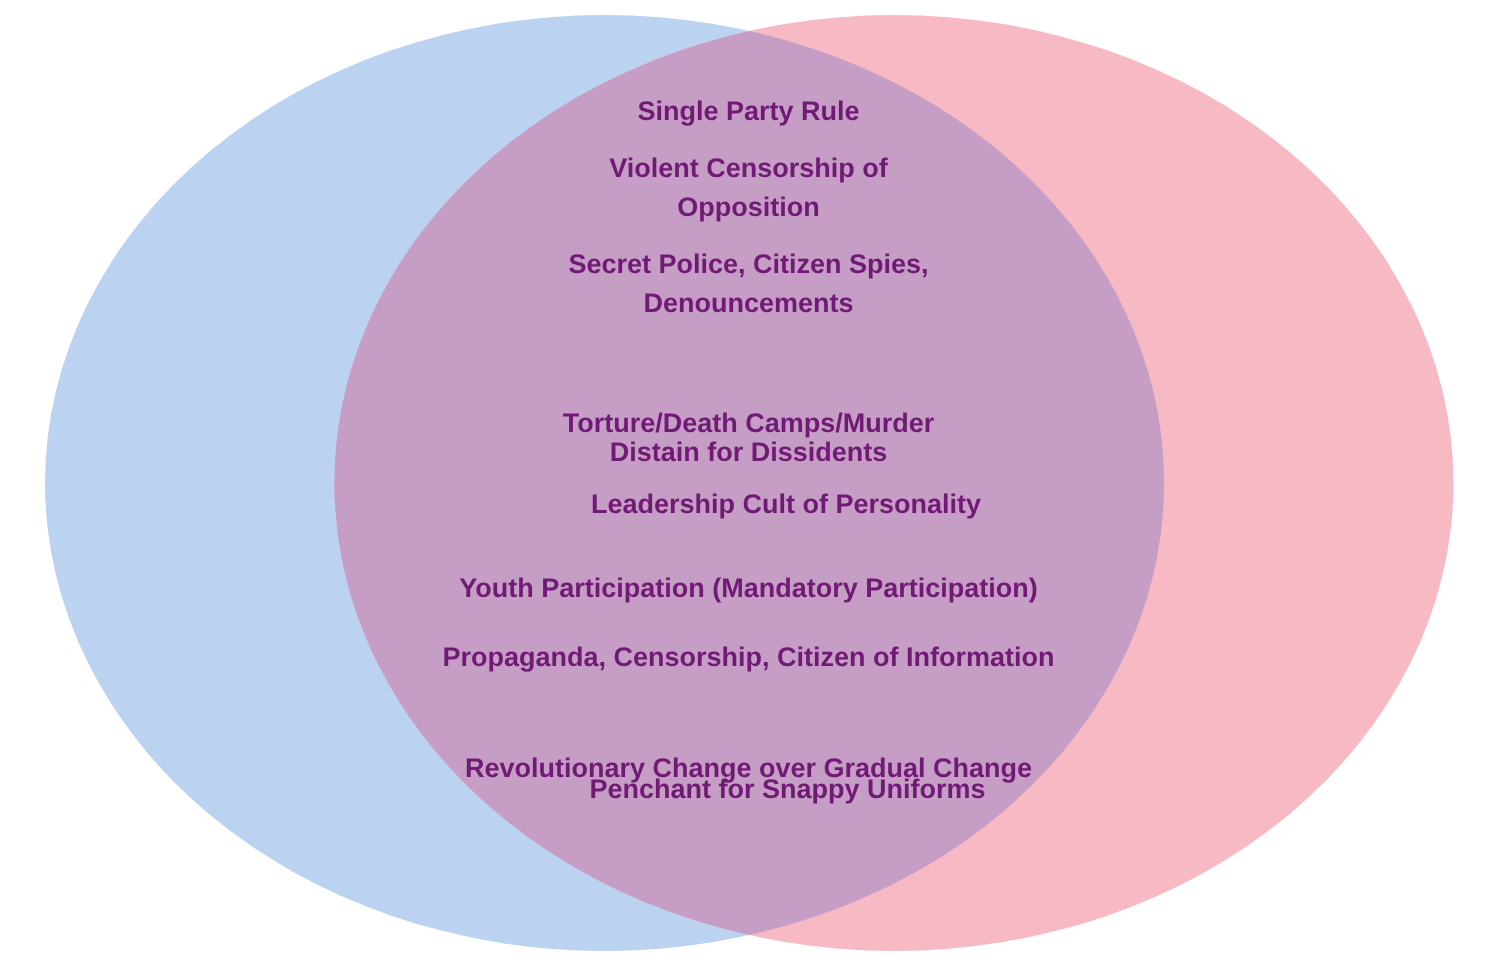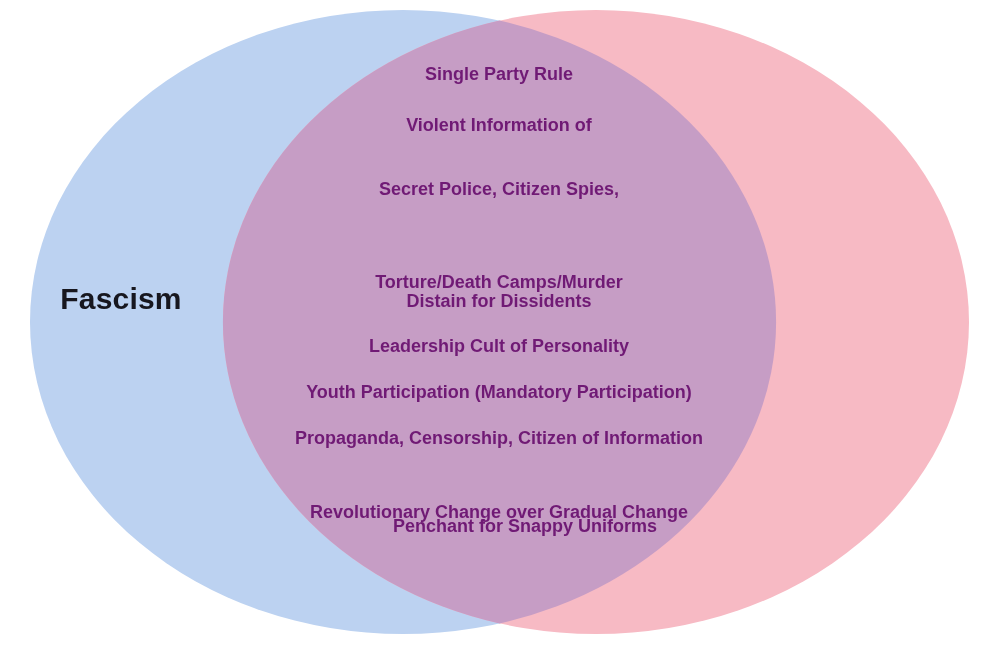--- a/index.html
+++ b/index.html
@@ -53,40 +53,41 @@
 <body>
 
 <div id="stage">
 
   <svg id="venn-svg" viewBox="0 0 1000 653" xmlns="http://www.w3.org/2000/svg">
     <ellipse cx="403" cy="322" rx="373" ry="312" fill="#BCD2F1"></ellipse>
     <ellipse cx="596" cy="322" rx="373" ry="312" fill="#F7BAC4"></ellipse>
     <path d="M 499.5 20.6 A 373 312 0 0 1 499.5 623.4 A 373 312 0 0 1 499.5 20.6 Z" fill="#C69DC5"></path>
   </svg>
 
-  <div class="circle-label" id="fascism-label">Fascism</div>
 
 
   <div id="overlap-items">
       <div class="overlap-item" style="top: 74px;">
         <span class="line">Single Party Rule</span>
       </div>
       <div class="overlap-item" style="top: 125px;">
-        <span class="line">Violent Information of</span>
+        <span class="line">Violent Censorship of</span>
+        <span class="line">Opposition</span>
       </div>
       <div class="overlap-item" style="top: 189px;">
         <span class="line">Secret Police, Citizen Spies,</span>
+        <span class="line">Denouncements</span>
       </div>
       <div class="overlap-item" style="top: 250px; margin-top: 32px;">
         <span class="line">Torture/Death Camps/Murder</span>
       </div>
       <div class="overlap-item" style="top: 301px;">
         <span class="line">Distain for Dissidents</span>
       </div>
-      <div class="overlap-item" style="top: 346px;">
+      <div class="overlap-item" style="top: 336px; margin-left: 25px;">
         <span class="line">Leadership Cult of Personality</span>
       </div>
       <div class="overlap-item" style="top: 392px;">
         <span class="line">Youth Participation (Mandatory Participation)</span>
       </div>
       <div class="overlap-item" style="top: 438px;">
         <span class="line">Propaganda, Censorship, Citizen of Information</span>
       </div>
       <div class="overlap-item" style="top: 484px; margin-top: 28px;">
         <span class="line">Revolutionary Change over Gradual Change</span>

